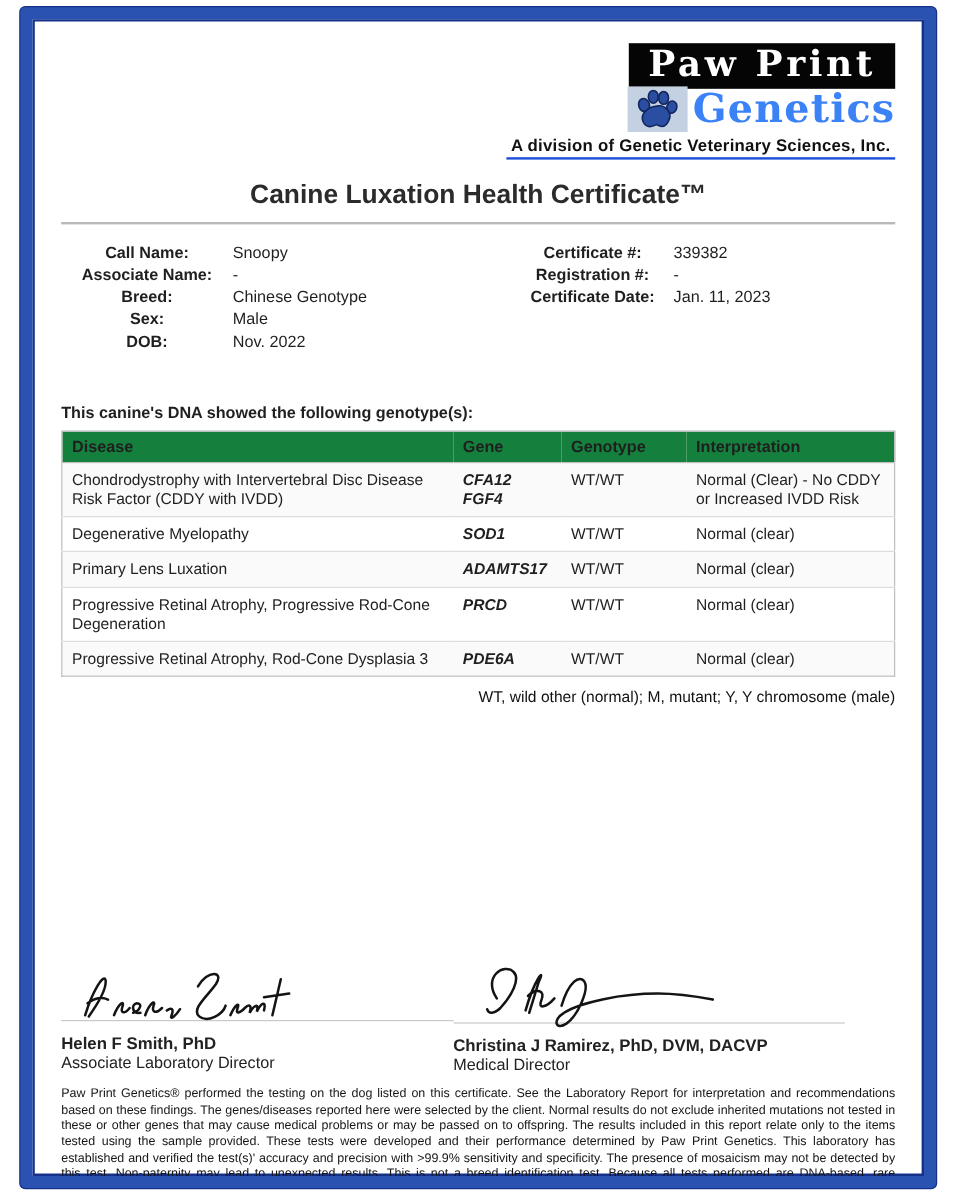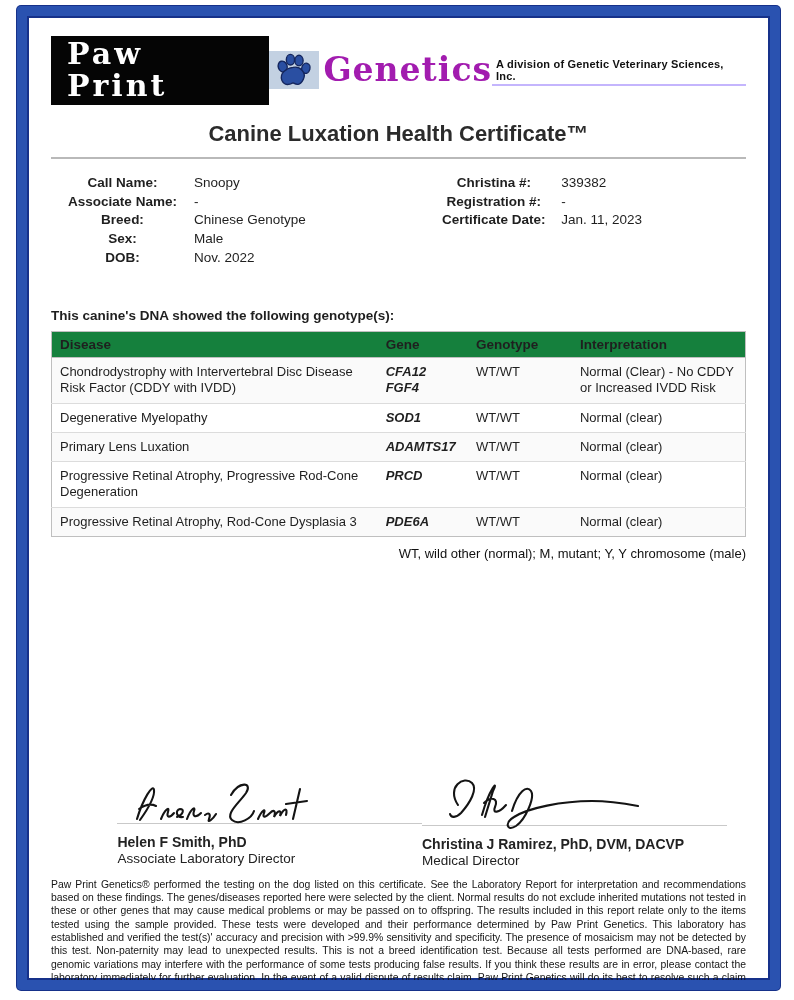--- a/index.html
+++ b/index.html
@@ -10,36 +10,36 @@
     position: absolute; left: 17px; top: 6px; right: 14px; bottom: 10px;
     border: 10px solid #2a52b0;
     box-shadow: inset 0 0 0 2px #16318a, 0 0 0 1px #16318a;
     border-radius: 4px;
     background: #ffffff;
     overflow: hidden;
   }
   .content { padding: 12px 24px 8px 24px; }
 
   
-  .logo-wrap { display: flex; align-items: center; margin-top: 8px; }
+  .logo-wrap { display: flex; flex-direction: column; align-items: flex-end; margin-top: 8px; }
   .logo-primary {
     background: #050505; color: #ffffff;
     font-family: "DejaVu Serif", serif; font-weight: 700;
     font-size: 30px; letter-spacing: 3px;
     padding: 2px 16px 4px 16px; line-height: 1.05;
   }
   .logo-row2 { display: flex; align-items: center; margin-top: -2px; }
   .paw-band { background: #c3d1e2; padding: 2px 6px 2px 4px; display: flex; align-items: center; height: 38px; }
   .logo-secondary {
-    color: #a21caf; font-family: "DejaVu Serif", serif; font-weight: 700;
+    color: #3b82f6; font-family: "DejaVu Serif", serif; font-weight: 700;
     font-size: 33px; line-height: 1; letter-spacing: 1px; margin-left: 4px;
   }
   .logo-tagline {
-    font-size: 11px; font-weight: 700; color: #111;
-    border-bottom: 2px solid #c4b5fd; padding: 1px 4px 2px 4px; margin-top: 2px;
+    font-size: 14px; font-weight: 700; color: #111;
+    border-bottom: 2px solid #1d4ed8; padding: 1px 4px 2px 4px; margin-top: 2px;
     letter-spacing: 0.2px;
   }
 
   
   .cert-title { text-align: center; font-size: 22px; font-weight: 700; color: #2b2b2b; margin-top: 16px; }
   .title-rule { border: 0; border-top: 2px solid #b9b9b9; margin: 10px 0 0 0; }
 
   
   .info-grid { display: flex; margin-top: 15px; font-size: 13.5px; }
   .info-col-left { width: 54%; }
@@ -59,21 +59,21 @@
   table.results td { padding: 6px 8px; border-top: 1px solid #dcdcdc; vertical-align: top; line-height: 1.25; }
   table.results tr:nth-child(odd) td { background: #fafafa; }
   .col-disease { width: 47%; }
   .col-gene { width: 13%; }
   .col-genotype { width: 15%; }
   .col-interp { width: 25%; }
   td.gene-cell { font-style: italic; font-weight: 700; }
   .legend-note { text-align: right; font-size: 13px; margin-top: 9px; color: #111; }
 
   
-  .sig-row { display: flex; justify-content: center; margin-top: 212px; margin-left: 47px; }
+  .sig-row { display: flex; justify-content: flex-start; margin-top: 212px; }
   .sig-block { width: 47%; }
   .sig-img { display: block; margin-bottom: -6px; margin-left: 8px; }
   .sig-line { border: 0; border-top: 1px solid #c9c9c9; margin: 0 0 10px 0; }
   .sig-name { font-weight: 700; font-size: 14px; color: #222; }
   .sig-title { font-size: 13.5px; color: #222; margin-top: 1px; }
 
   
   .disclaimer { margin-top: 10px; font-size: 10.4px; line-height: 13.3px; text-align: justify; color: #151515; }
 </style>
 </head>
@@ -122,21 +122,21 @@
           <span class="info-label">Sex:</span>
           <span class="info-value">Male</span>
         </div>
         <div class="info-row">
           <span class="info-label">DOB:</span>
           <span class="info-value">Nov. 2022</span>
         </div>
       </div>
       <div class="info-col-right">
         <div class="info-row">
-          <span class="info-label">Christina #:</span>
+          <span class="info-label">Certificate #:</span>
           <span class="info-value">339382</span>
         </div>
         <div class="info-row">
           <span class="info-label">Registration #:</span>
           <span class="info-value">-</span>
         </div>
         <div class="info-row">
           <span class="info-label">Certificate Date:</span>
           <span class="info-value">Jan. 11, 2023</span>
         </div>

